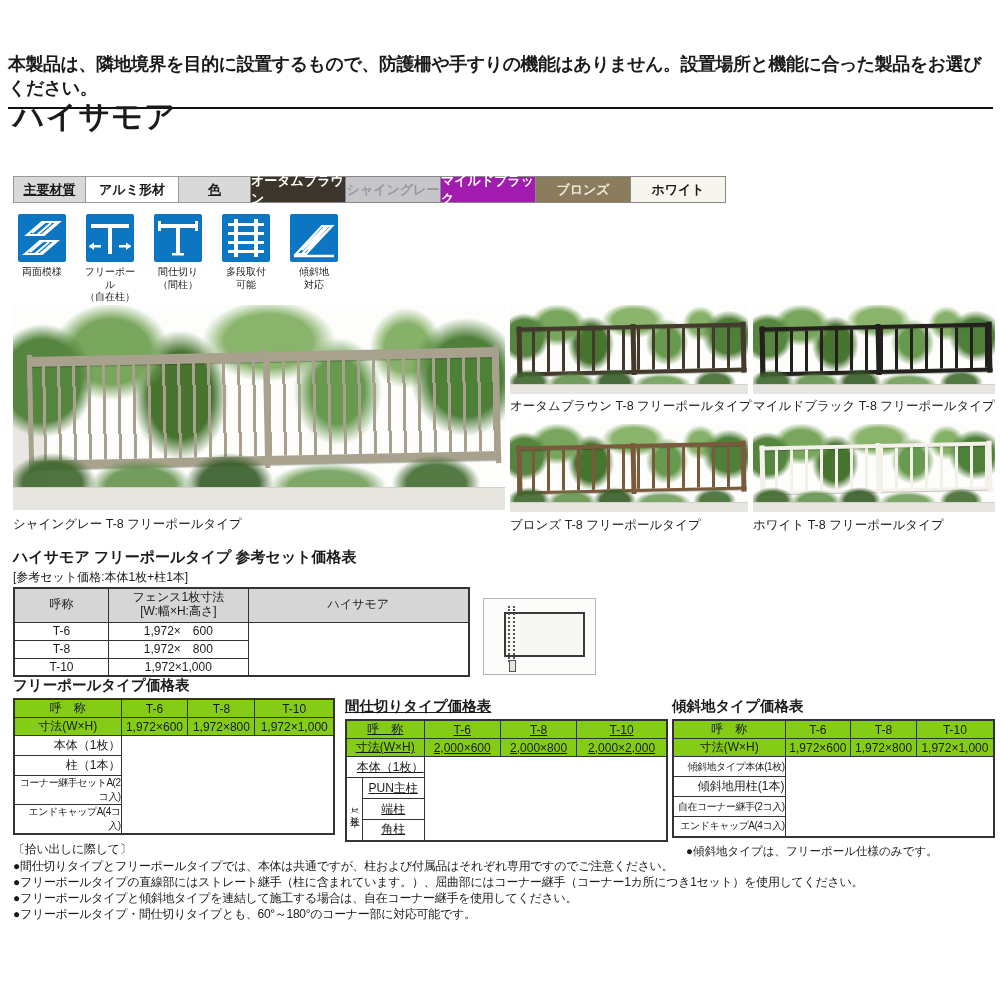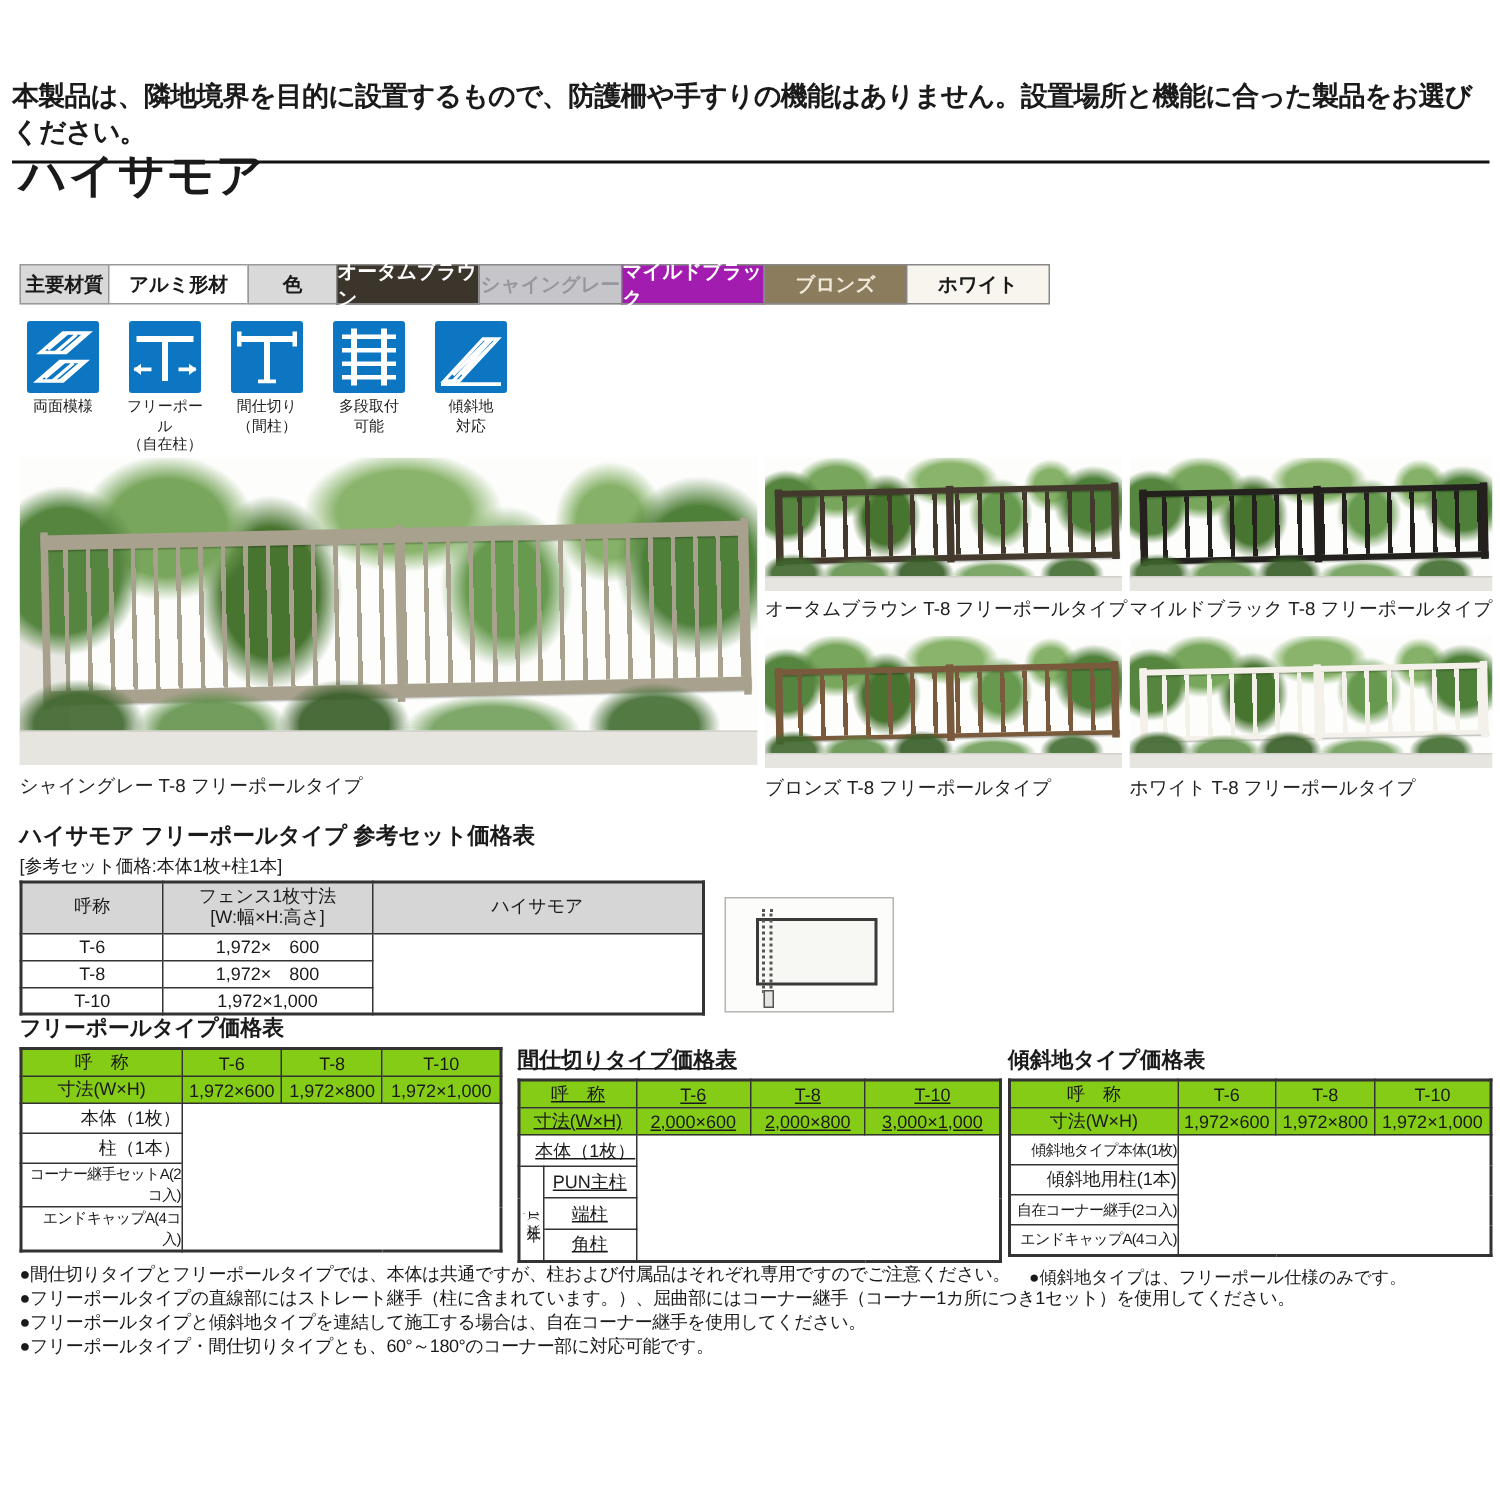--- a/index.html
+++ b/index.html
@@ -20,21 +20,21 @@
 
   
   #specbar { left:13px; top:176px; height:27px; display:flex; font-size:13px; }
   #specbar .cell {
     display:flex; align-items:center; justify-content:center;
     border:1px solid #999; margin-left:-1px; height:27px; font-weight:bold;
   }
   #specbar .cell:first-child { margin-left:0; }
   .c-gray { background:#d9d9d9; }
   .c-white { background:#fff; }
-  .w72 { width:60px; } .w82 { width:94px; } .w96 { width:96px; }
+  .w72 { width:73px;text-decoration:underline; } .w82 { width:94px; } .w96 { width:96px; }
   #specbar .swatch { border:1px solid #888; font-weight:bold; }
 
   
   #features { left:13px; top:214px; display:flex; gap:10px; }
   .feature { width:58px; text-align:center; }
   .feature .ic {
     width:48px; height:48px; margin:0 auto; background:#0d76c2; border-radius:2px;
     display:flex; align-items:center; justify-content:center;
   }
   .feature .lbl { font-size:10px; line-height:1.25; margin-top:4px; color:#222; }
@@ -349,21 +349,21 @@
         <tr class="gray">
       <td colspan="2" style="width:78px;">呼　称</td>
       <td>T-6</td>
       <td>T-8</td>
       <td>T-10</td>
     </tr>
     <tr class="gray">
       <td colspan="2">寸法(W×H)</td>
       <td>2,000×600</td>
       <td>2,000×800</td>
-      <td>3,000×1,000</td>
+      <td>2,000×2,000</td>
     </tr>
     <tr class="dr">
       <td colspan="2" class="lbl">本体（1枚）</td>
       <td colspan="3" rowspan="4" class="empty"></td>
     </tr>
     <tr class="dr">
       <td rowspan="3" class="vlabel">柱（1本）</td>
       <td class="lc2">PUN主柱</td>
     </tr>
     <tr class="dr">
@@ -404,17 +404,18 @@
         </tr>
     <tr class="dr">
           <td class="lbl sm">エンドキャップA(4コ入)</td>
         </tr>
   </tbody>
     </table>
   <div class="ptbl-note">●傾斜地タイプは、フリーポール仕様のみです。</div>
 </div>
 
 <div id="notes" class="abs">
+  <div class="nh">〔拾い出しに際して〕</div>
   <div>●間仕切りタイプとフリーポールタイプでは、本体は共通ですが、柱および付属品はそれぞれ専用ですのでご注意ください。</div>
   <div>●フリーポールタイプの直線部にはストレート継手（柱に含まれています。）、屈曲部にはコーナー継手（コーナー1カ所につき1セット）を使用してください。</div>
   <div>●フリーポールタイプと傾斜地タイプを連結して施工する場合は、自在コーナー継手を使用してください。</div>
   <div>●フリーポールタイプ・間仕切りタイプとも、60°～180°のコーナー部に対応可能です。</div>
 </div>
 
 </body></html>

